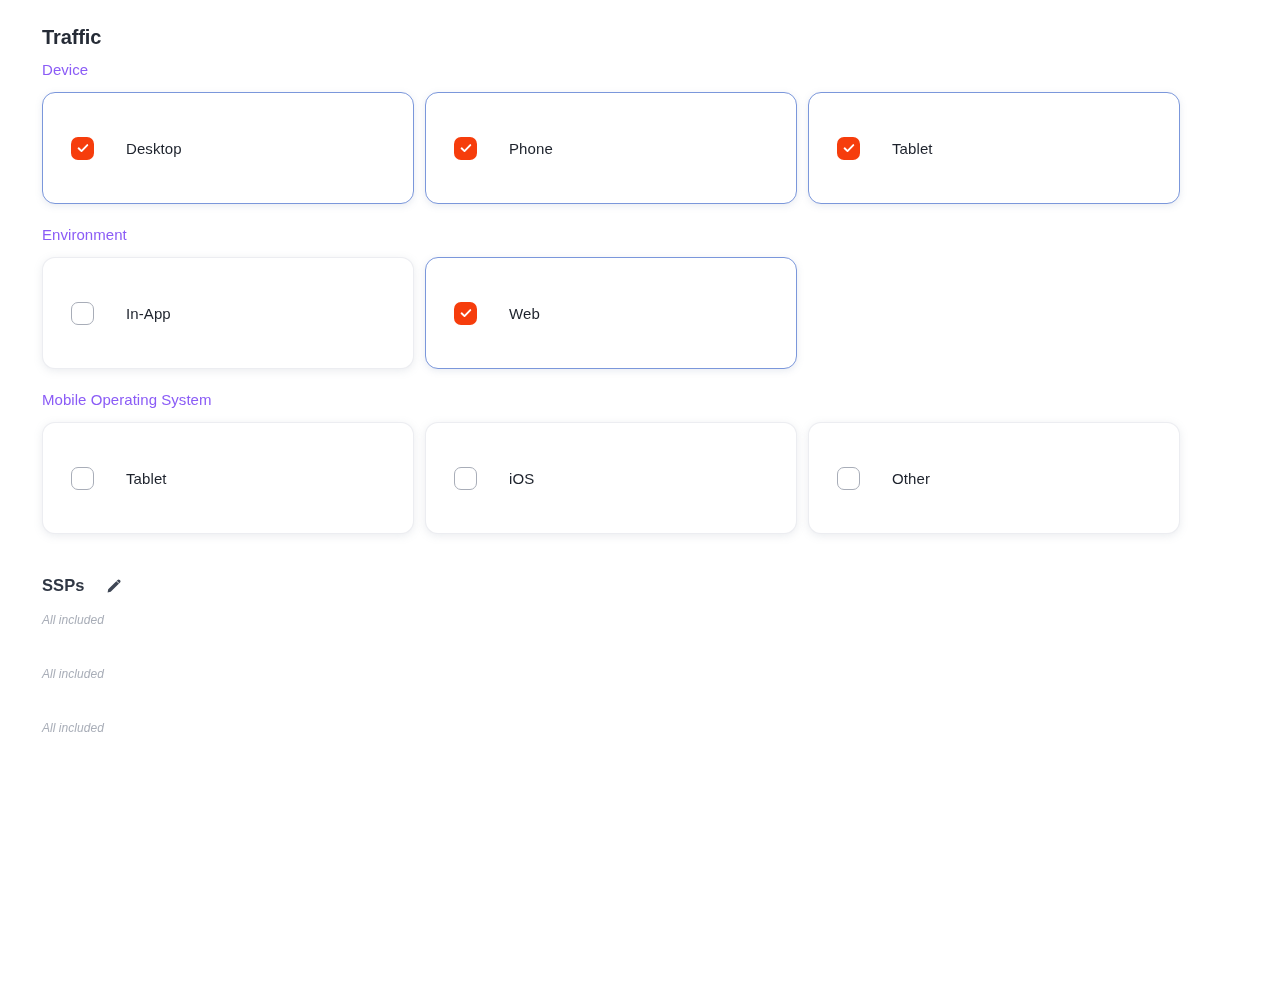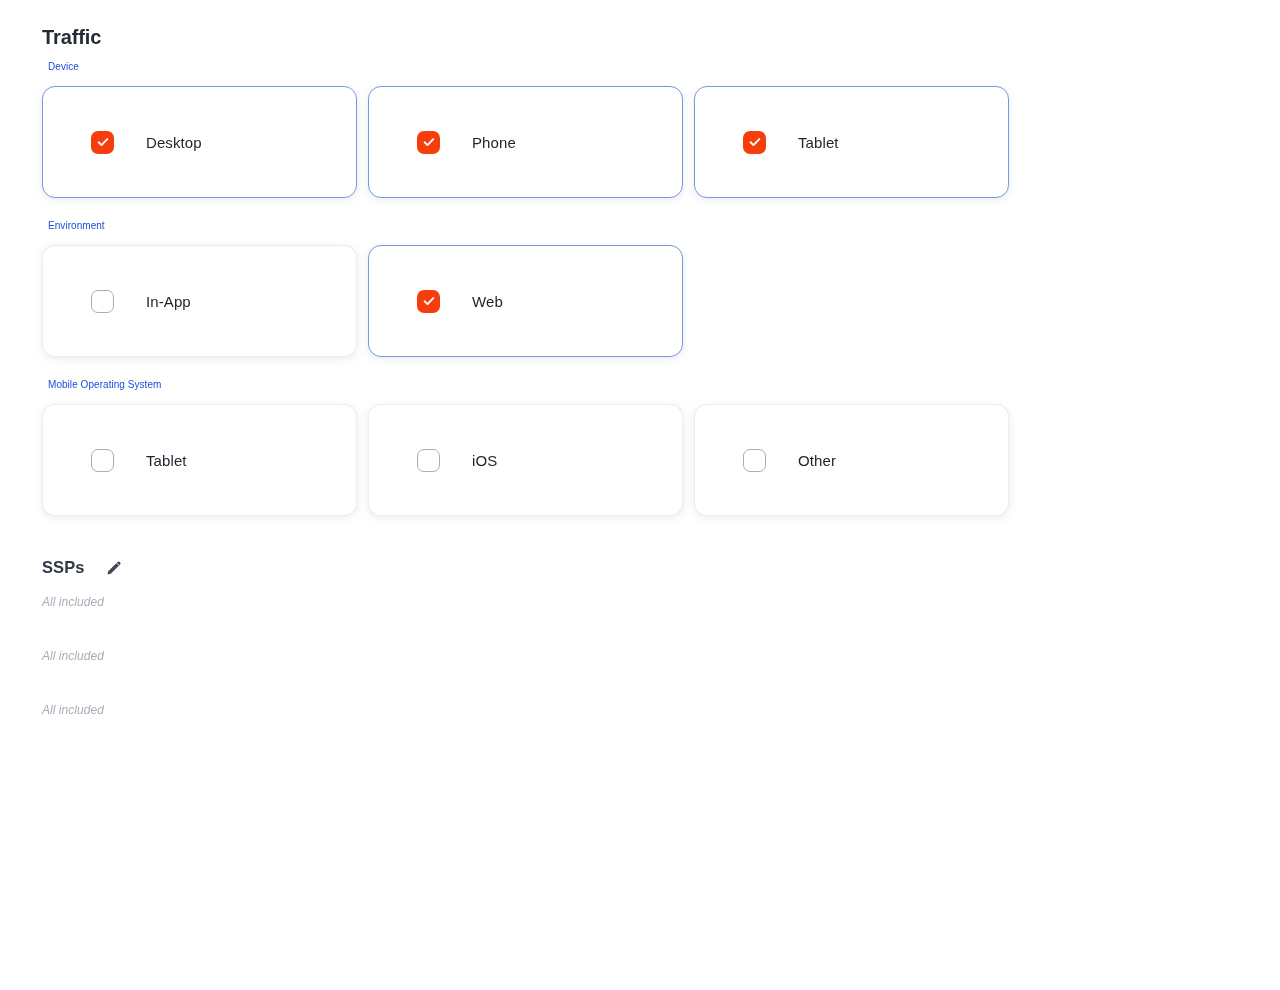--- a/index.html
+++ b/index.html
@@ -34,39 +34,39 @@
     color: #5b6373;
     margin: 0 0 34px 0;
     letter-spacing: 0.05px;
   }
 
   .section {
     margin-bottom: 22px;
   }
 
   .section-label {
-    font-size: 10px;
-    color: #1d4ed8;
-    margin: 0 0 14px 6px;
+    font-size: 15px;
+    color: #8b5cf6;
+    margin: 0 0 14px 0;
     letter-spacing: 0.05px;
   }
 
   .card-row {
     display: flex;
     gap: 11px;
   }
 
   .option-card {
-    width: 315px;
+    width: 372px;
     height: 112px;
     background: #ffffff;
     border-radius: 13px;
     display: flex;
     align-items: center;
-    padding-left: 48px;
+    padding-left: 28px;
     cursor: pointer;
     position: relative;
   }
 
   .option-card.selected {
     border: 1.4px solid #7b97db;
     box-shadow: 0 2px 7px rgba(120, 135, 170, 0.17);
   }
 
   .option-card.unselected {

